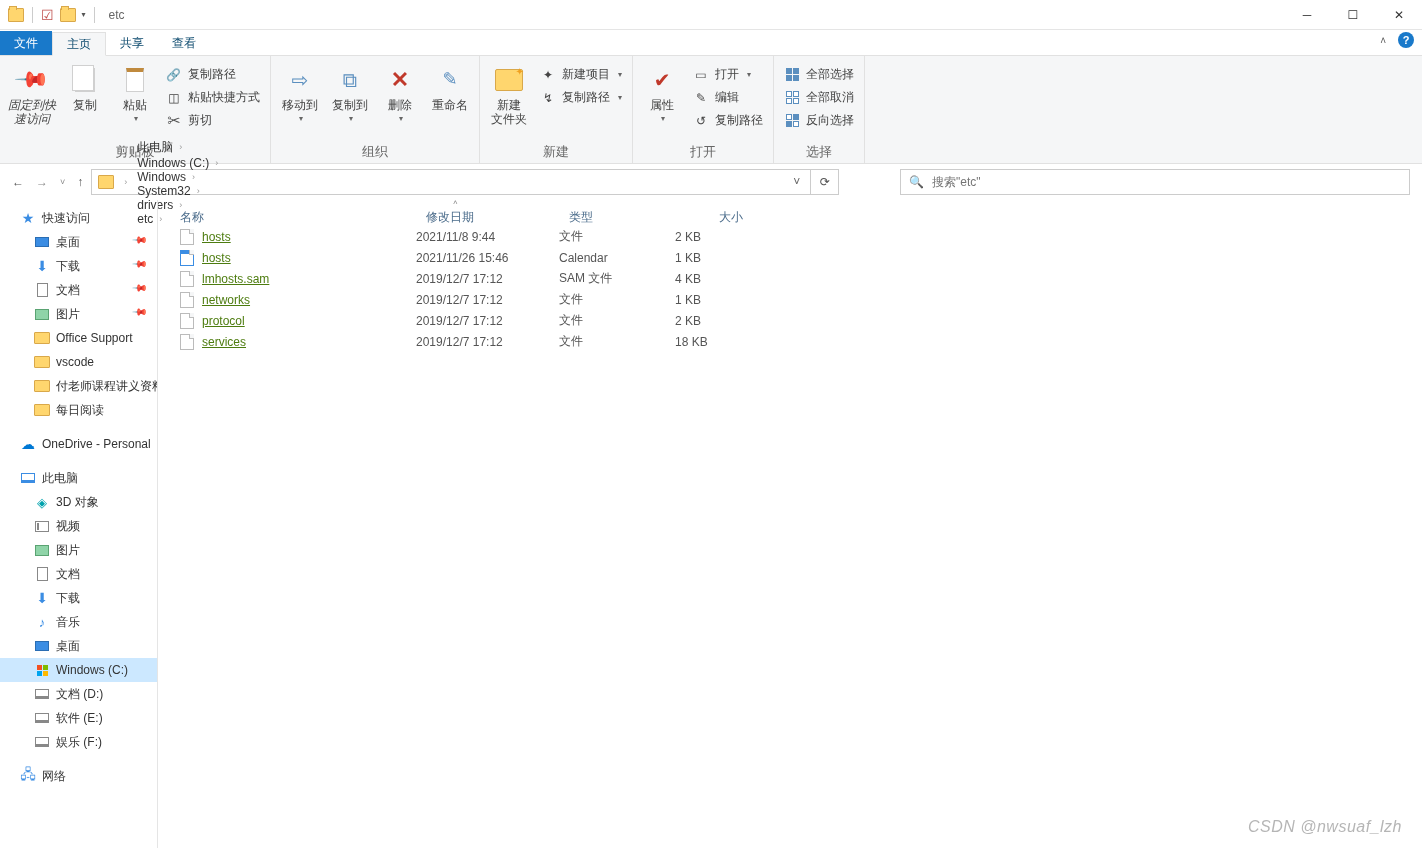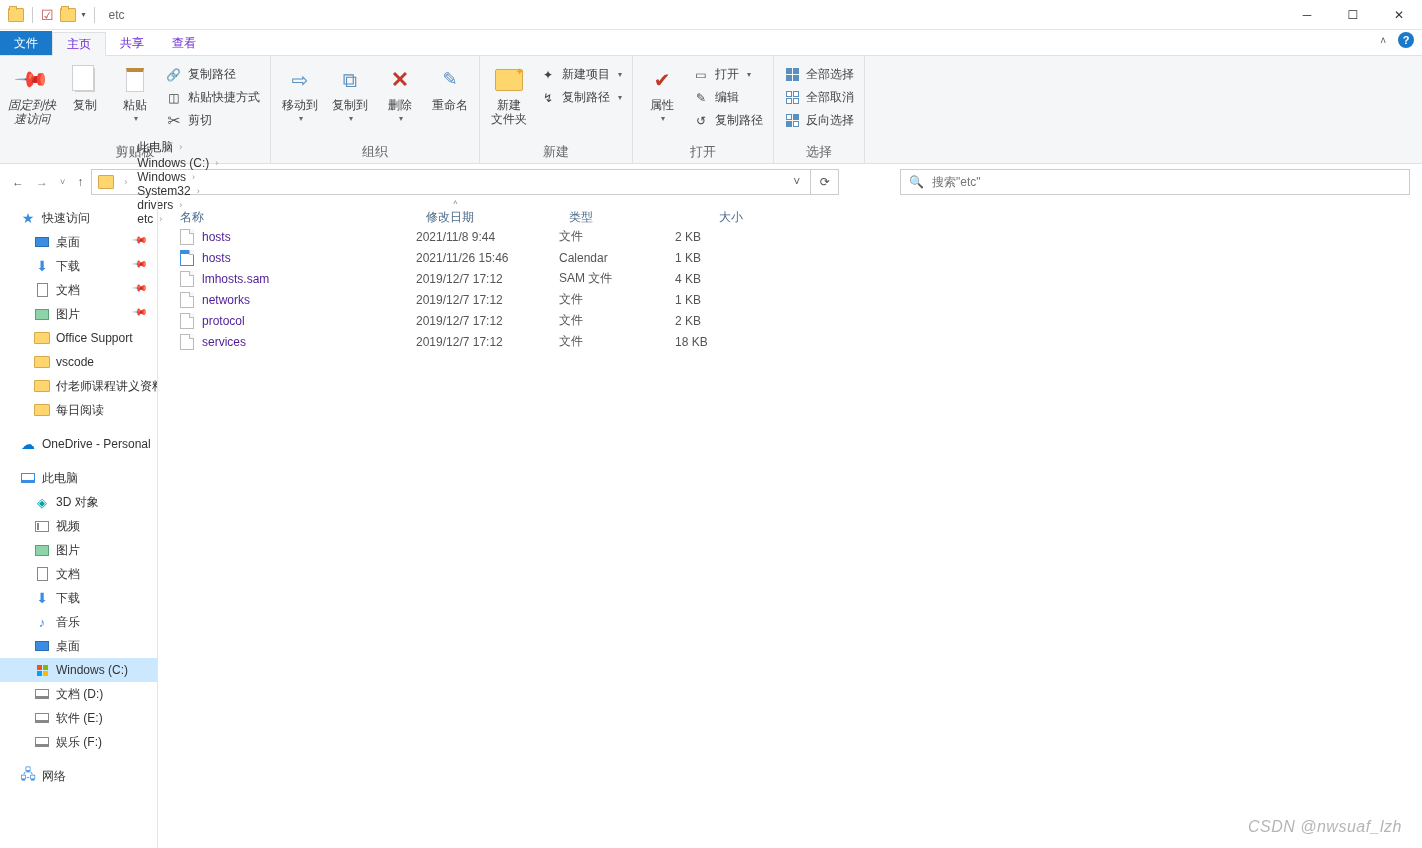--- a/index.html
+++ b/index.html
@@ -13,21 +13,21 @@
 .qat .folder-mini::before { content:""; position:absolute; top:-3px; left:0; width:6px; height:3px; background:#ffd66e; border:1px solid #d9a84a; border-bottom:none; }
 .qat-sep { width:1px; height:16px; background:#ccc; margin:0 2px; }
 .qat .check { color:#c0504d; font-size:14px; }
 .qat .dropdown-caret { font-size:8px; color:#555; }
 .titlebar-title { margin-left: 4px; color: #666; font-size: 12px; }
 .win-controls { margin-left: auto; display: flex; }
 .win-controls div { width: 46px; height: 30px; display: flex; align-items: center; justify-content: center; color: #333; }
 
 
 .tabrow { height: 26px; background: #fff; display: flex; align-items: flex-end; border-bottom: 1px solid #e1e1e1; padding-left: 0; position: relative; }
-.tab { height: 24px; padding: 0 14px; display: flex; align-items: center; color: #6d28d9; cursor: default; }
+.tab { height: 24px; padding: 0 14px; display: flex; align-items: center; color: #0c4a6e; cursor: default; }
 .tab.file { background: #1979ca; color: #fff; }
 .tab.active { background: #f5f6f7; border: 1px solid #e1e1e1; border-bottom: 1px solid #f5f6f7; margin-bottom: -1px; }
 .tabrow-right { position: absolute; right: 8px; top: 2px; display: flex; align-items: center; gap: 12px; }
 .tabrow-right .caret { color:#555; font-size:10px; }
 .help-icon { width:16px; height:16px; border-radius:50%; background:#1979ca; color:#fff; display:flex; align-items:center; justify-content:center; font-size:11px; font-weight:bold; }
 
 
 .ribbon { height: 108px; background: #f5f6f7; border-bottom: 1px solid #e1e1e1; display: flex; }
 .rgroup { border-right: 1px solid #e1e1e1; display: flex; flex-direction: column; padding: 2px 6px 0 6px; }
 .rgroup-body { flex: 1; display: flex; align-items: flex-start; gap: 4px; padding-top: 4px; }
@@ -104,21 +104,21 @@
 .columns { display:flex; height:26px; align-items:center; border-bottom:none; color:#4a6b8a; }
 .columns div { padding:0 10px; display:flex; align-items:flex-end; height:100%; }
 .col-name { width:258px; padding-left:22px !important; }
 .col-date { width:143px; }
 .col-type { width:116px; }
 .col-size { width:78px; justify-content:flex-end; }
 .sort-ind { position:absolute; left:295px; top:-2px; font-size:8px; color:#888;}
 .columns { position:relative; }
 .rows { }
 .row { display:flex; height:21px; align-items:center; color:#555; }
-.row .col-name { display:flex; align-items:center; gap:8px; color:#4c1d95; }
+.row .col-name { display:flex; align-items:center; gap:8px; color:#4d7c0f;text-decoration:underline; }
 .file-ico { width:14px;height:16px;background:#fff;border:1px solid #bbb; position:relative;}
 .file-ico::after{content:"";position:absolute;right:-1px;top:-1px;width:4px;height:4px;background:#f5f6f7;border-left:1px solid #bbb;border-bottom:1px solid #bbb;}
 .file-ico.cal { border-color:#3b8de3; }
 .file-ico.cal::before{content:"";position:absolute;left:-1px;right:-1px;top:-1px;height:4px;background:#3b8de3;}
 .row .col-size { justify-content:flex-end; }
 
 
 .watermark { position:absolute; right:20px; bottom:12px; color:rgba(120,120,120,0.55); font-size:16px; font-style:italic; letter-spacing:0.5px; pointer-events:none; }
 </style>
 </head>

